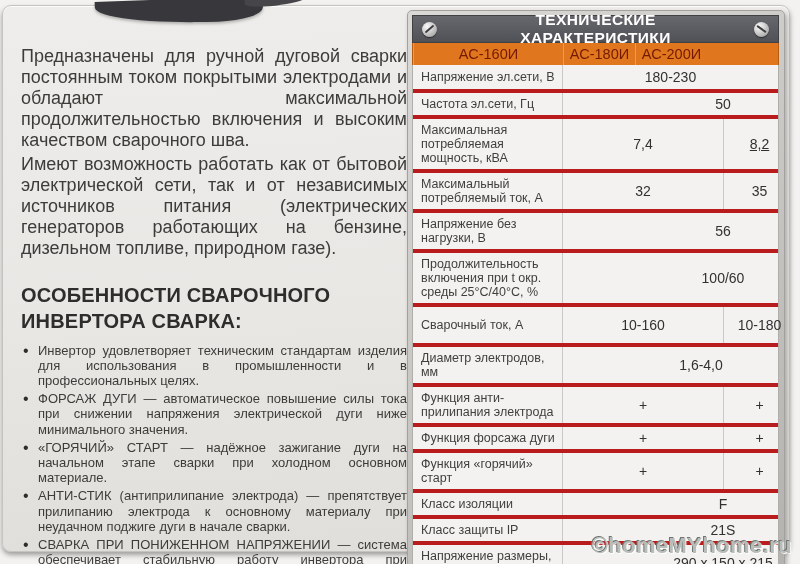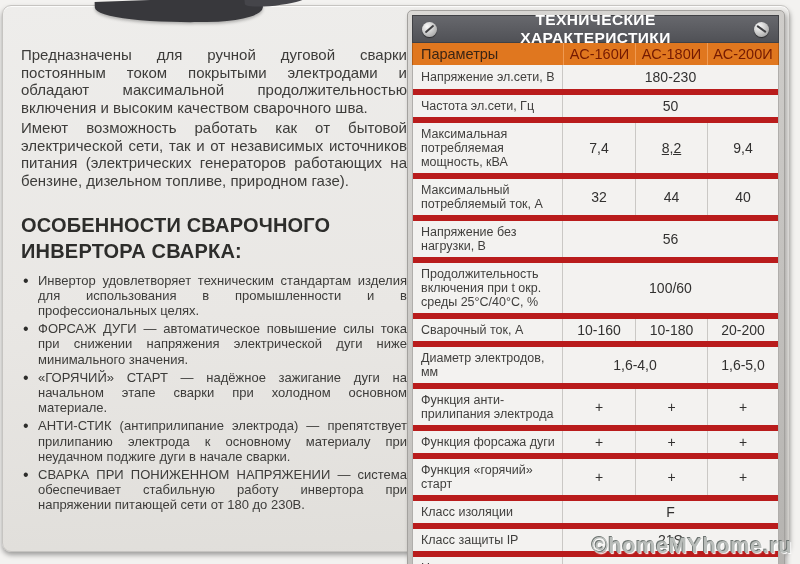--- a/index.html
+++ b/index.html
@@ -30,21 +30,21 @@
     border-radius:0 0 100% 100% / 0 0 100% 100%;
     transform:rotate(-4deg);
   }
 
   
   .left-col {
     position:absolute; top:40px; left:18px; width:386px;
     color:#3d3c3a;
   }
   .left-col p {
-    font-size:15px; line-height:1.17; text-align:justify;
+    font-size:18px; line-height:1.17; text-align:justify;
     margin-bottom:3px;
   }
   .features-heading {
     margin-top:24px; margin-bottom:8px;
     font-size:20px; line-height:1.28; font-weight:600;
     color:#2d2d2b; letter-spacing:.2px;
   }
   .features-list { list-style:none; }
   .features-list li {
     position:relative; padding-left:17px; margin-bottom:3px;
@@ -102,21 +102,21 @@
   }
 
   .spec-body {
     background:#f3f2f0;
     border:1px solid #b0aeab; border-top:none;
   }
   .trow {
     display:grid; grid-template-columns:150px 72px 72px 1fr;
     min-height:24px;
   }
-  .trow + .trow { border-top:6px solid #b91c1c; }
+  .trow + .trow { border-top:4px solid #b91c1c;gap:44px; }
   .pcell {
     padding:4px 3px 4px 8px;
     font-size:12.5px; line-height:1.12; color:#403f3d;
     border-right:1px solid #cac8c5;
     display:flex; align-items:center;
   }
   .vcell {
     display:flex; align-items:center; justify-content:center;
     font-size:14px; color:#323130; padding:2px;
   }
@@ -151,21 +151,20 @@
     </ul>
   </div>
 
   <div class="table-frame">
     <div class="table-title">
       <span class="screw"></span>
       <span class="table-title-text">ТЕХНИЧЕСКИЕ ХАРАКТЕРИСТИКИ</span>
       <span class="screw alt"></span>
     </div>
     <div class="spec-header">
-        <div class="hcell">Параметры</div>
         <div class="hcell hval">АС-160И</div>
         <div class="hcell hval">АС-180И</div>
         <div class="hcell hval">АС-200И</div>
       </div>
     <div class="spec-body">
         <div class="trow">
           <div class="pcell">Напряжение эл.сети, В</div>
           <div class="vcell" style="grid-column: span 3;">180-230</div>
         </div>
         <div class="trow">
@@ -174,21 +173,21 @@
         </div>
         <div class="trow">
           <div class="pcell">Максимальная потребляемая мощность, кВА</div>
           <div class="vcell" style="grid-column: span 1;">7,4</div>
           <div class="vcell sep" style="grid-column: span 1; text-decoration: underline;">8,2</div>
           <div class="vcell sep" style="grid-column: span 1;">9,4</div>
         </div>
         <div class="trow">
           <div class="pcell">Максимальный потребляемый ток, А</div>
           <div class="vcell" style="grid-column: span 1;">32</div>
-          <div class="vcell sep" style="grid-column: span 1;">44</div>
+          <div class="vcell sep" style="grid-column: span 1;">35</div>
           <div class="vcell sep" style="grid-column: span 1;">40</div>
         </div>
         <div class="trow">
           <div class="pcell">Напряжение без нагрузки, В</div>
           <div class="vcell" style="grid-column: span 3;">56</div>
         </div>
         <div class="trow">
           <div class="pcell">Продолжительность включения при t окр. среды 25°С/40°С, %</div>
           <div class="vcell" style="grid-column: span 3;">100/60</div>
         </div>

